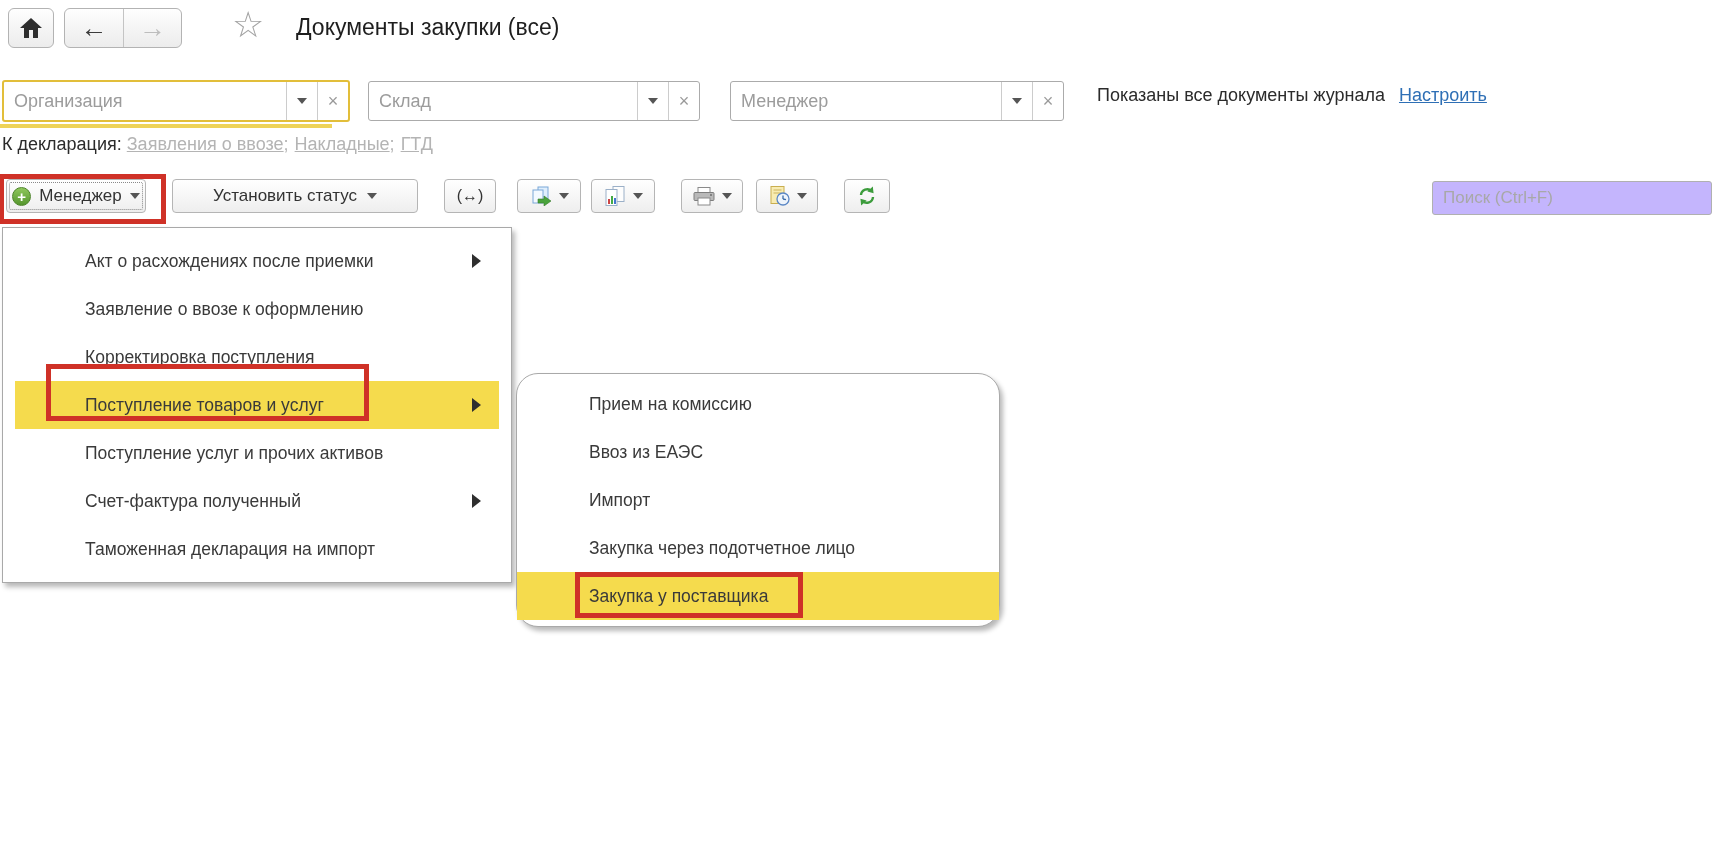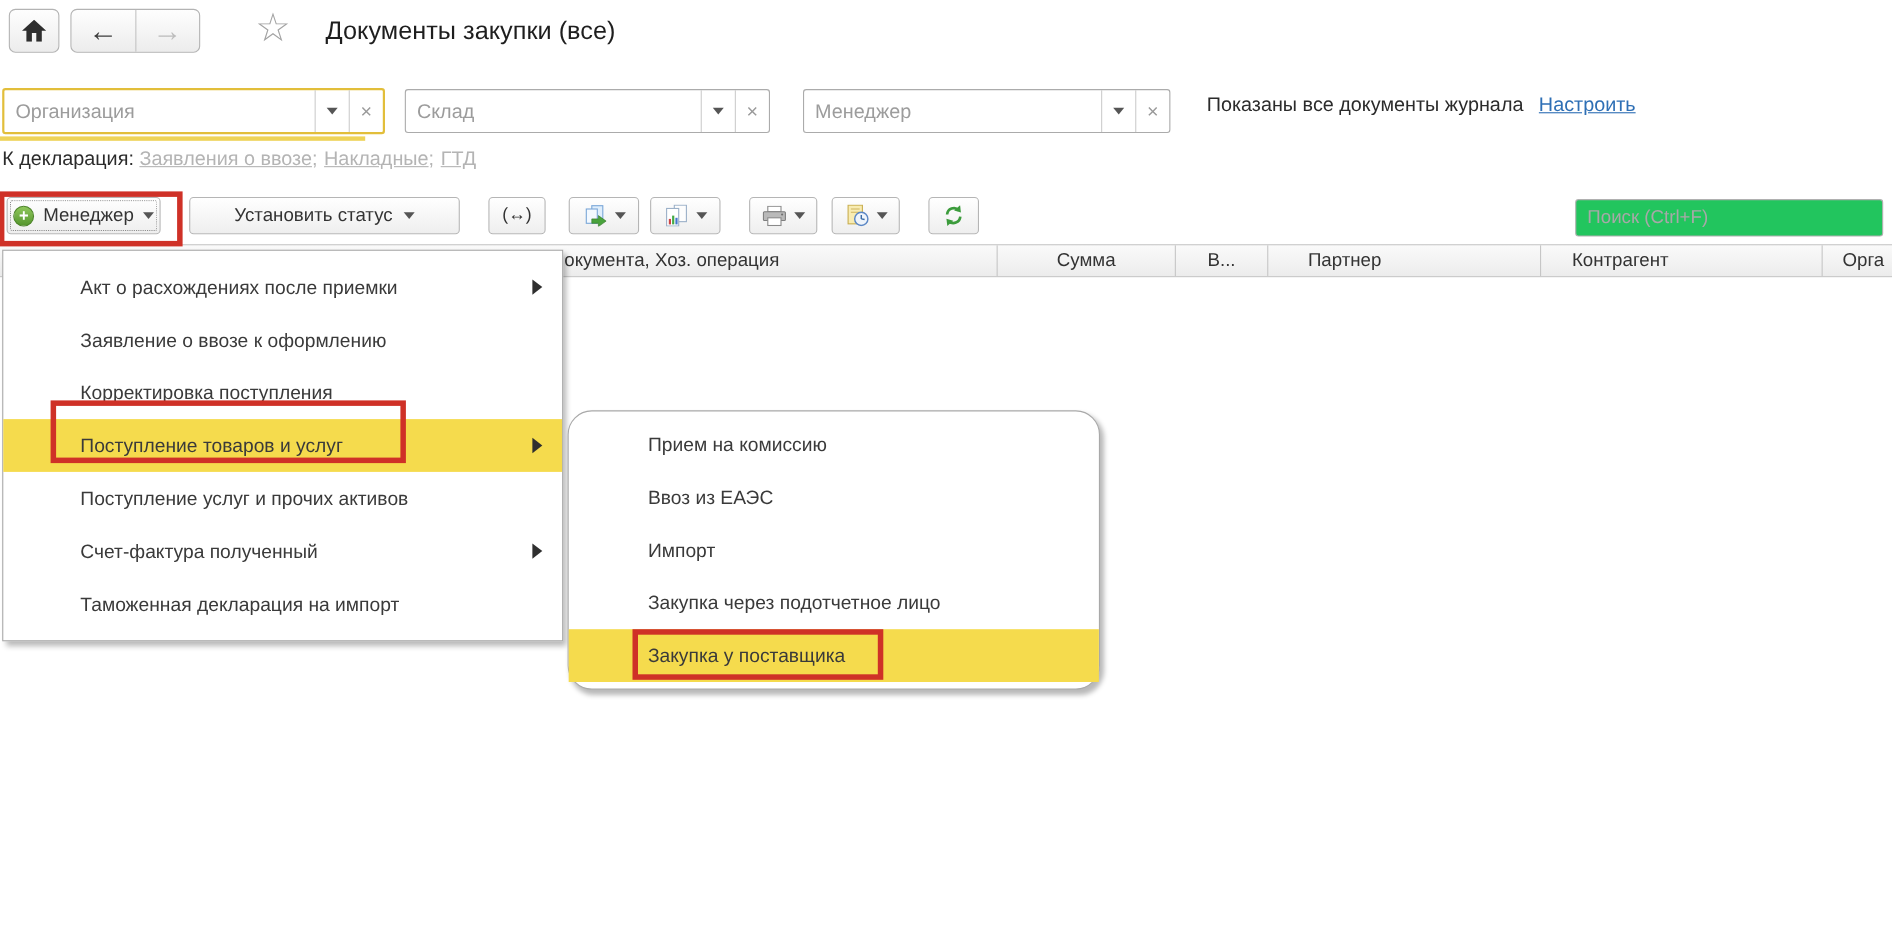--- a/index.html
+++ b/index.html
@@ -50,41 +50,41 @@
                  color:#fff; font-size:15px; font-weight:bold; display:flex; align-items:center; justify-content:center;
                  border:1px solid #4c8429; }
   #btn-status { left:172px; top:179px; width:246px; height:34px; gap:10px; }
   #btn-interval { left:444px; top:179px; width:52px; height:34px; font-size:16px; }
   .icon-btn { height:34px; top:179px; gap:7px; }
   #btn-basedon { left:517px; width:64px; }
   #btn-reports { left:591px; width:64px; }
   #btn-print   { left:681px; width:62px; }
   #btn-edo     { left:756px; width:62px; }
   #btn-refresh { left:844px; width:46px; }
-  #search-box { left:1432px; top:181px; width:280px; height:34px; border:1px solid #b0b0b0; border-radius:3px; background:#22c55e; display:flex; }
+  #search-box { left:1432px; top:181px; width:280px; height:34px; border:1px solid #b0b0b0; border-radius:3px; background:#c4b5fd; display:flex; }
   #search-box input { border:none; outline:none; width:100%; height:100%; padding:0 10px; font-size:17px;
                       font-family:"Liberation Sans", sans-serif; color:#333; background:transparent; }
   #search-box input::placeholder { color:#a8a8a8; }
 
   
   #table-header { left:0; top:222px; width:1720px; height:30px; display:flex;
                   background:linear-gradient(#fafafa,#ececec); border-top:1px solid #c6c6c6; border-bottom:1px solid #c6c6c6;
                   font-size:17px; color:#333; }
   .th { display:flex; align-items:center; border-right:1px solid #c6c6c6; height:100%; white-space:nowrap; overflow:hidden; }
   .th-c { justify-content:center; }
   #th-doc { width:907px; padding-left:513px; }
   #th-sum { width:162px; }
   #th-cur { width:84px; }
   #th-partner { width:248px; padding-left:36px; }
   #th-contr { width:256px; padding-left:28px; }
   #th-org { flex:1; padding-left:18px; border-right:none; }
 
   
   .popup { background:#fff; border:1px solid #a9a9a9; box-shadow:3px 4px 5px rgba(0,0,0,0.28); z-index:10; }
-  #create-menu { left:2px; top:227px; width:510px; padding:9px 0; }
+  #create-menu { left:2px; top:227px; width:510px; padding:9px 12px; }
   #create-submenu { left:516px; top:373px; width:484px; padding:6px 0; z-index:12;border-radius:22px; }
   .menu-item { height:48px; display:flex; align-items:center; padding-left:70px; font-size:17.5px; color:#3a3a3a;
                position:relative; cursor:pointer; }
   #create-submenu .menu-item { padding-left:72px; }
   .menu-item.hl { background:#f5db4d; }
   .sub-arrow { position:absolute; right:18px; top:50%; transform:translateY(-50%);
                width:0; height:0; border-left:9px solid #2f2f2f; border-top:7px solid transparent; border-bottom:7px solid transparent; }
 
   
   .redbox { border:5px solid #cf3127; background:transparent; z-index:30; pointer-events:none; }
@@ -221,28 +221,20 @@
       <polygon points="15.8,0.6 16.6,7.2 10.4,5.4" fill="#3c9c3c"></polygon>
       <path d="M16 11 a6.2 6.2 0 0 1 -10.6 3.9" fill="none" stroke="#3c9c3c" stroke-width="2.4"></path>
       <polygon points="4.2,19.4 3.4,12.8 9.6,14.6" fill="#3c9c3c"></polygon>
     </svg>
   </div>
 
   <div id="search-box" class="abs">
     <input type="text" placeholder="Поиск (Ctrl+F)" style="">
   </div>
 
-  <div id="table-header" class="abs">
-    <div id="th-doc" class="th">окумента, Хоз. операция</div>
-    <div id="th-sum" class="th th-c">Сумма</div>
-    <div id="th-cur" class="th th-c">В...</div>
-    <div id="th-partner" class="th">Партнер</div>
-    <div id="th-contr" class="th">Контрагент</div>
-    <div id="th-org" class="th">Орга</div>
-  </div>
 
   <div id="create-menu" class="abs popup">
     <div class="menu-item">
       <span>Акт о расхождениях после приемки</span>
       <span class="sub-arrow"></span>
     </div>
     <div class="menu-item">
       <span>Заявление о ввозе к оформлению</span>
     </div>
     <div class="menu-item">

